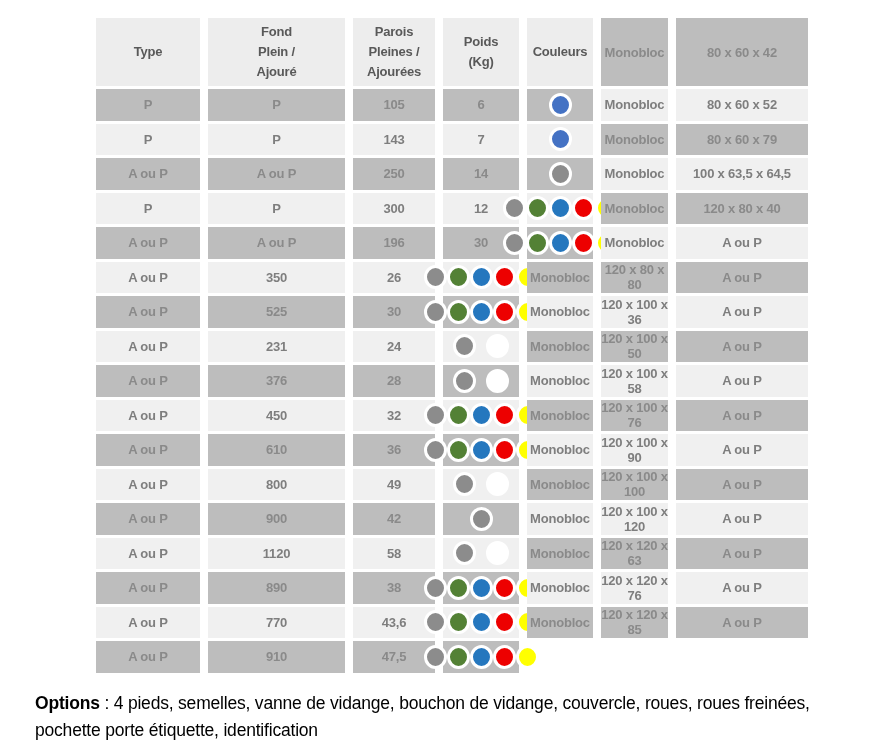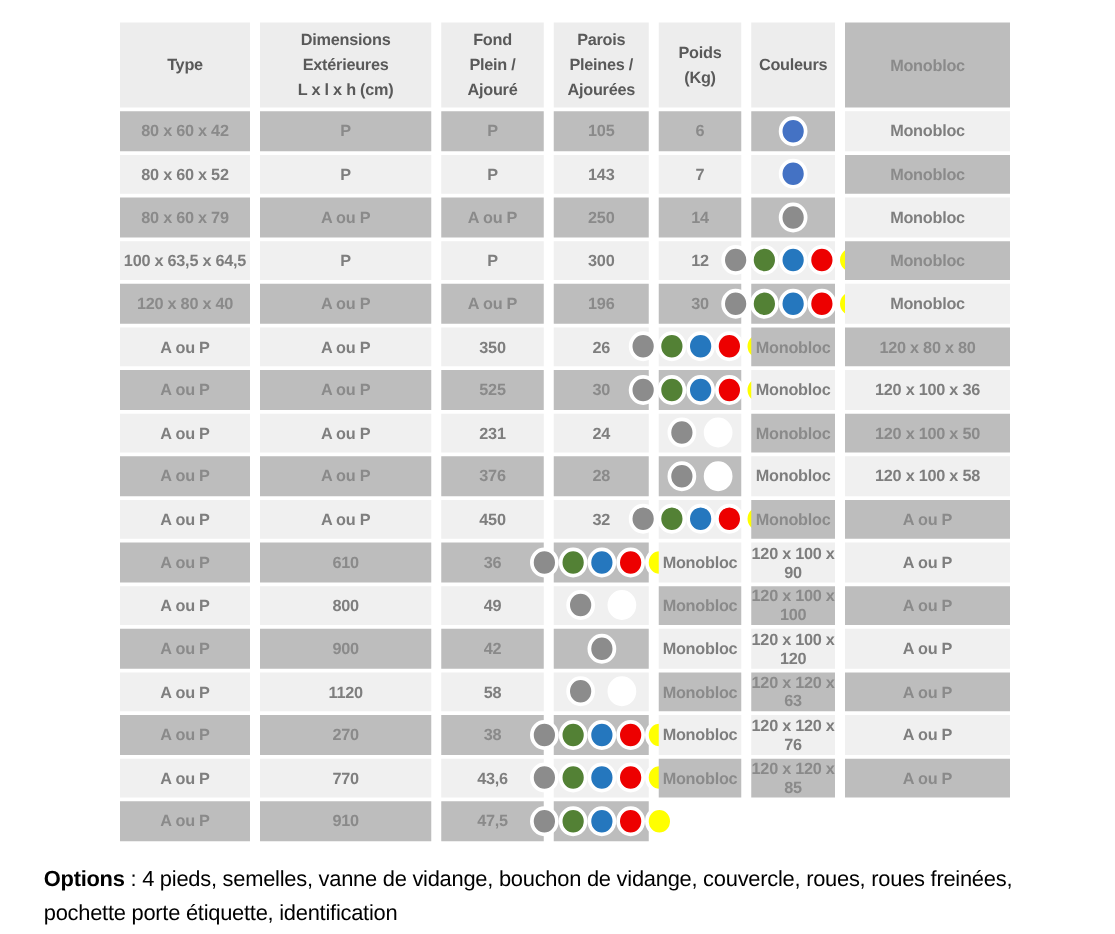--- a/index.html
+++ b/index.html
@@ -77,25 +77,20 @@
 </style>
 </head>
 <body>
 
 <div class="table-wrap">
   <div class="grid" id="catalog-table">
       <div class="cell header">
         <div>Type</div>
       </div>
       <div class="cell header">
-        <div>Dimensions</div>
-        <div>Extérieures</div>
-        <div>L x l x h (cm)</div>
-      </div>
-      <div class="cell header">
         <div>Fond</div>
         <div>Plein /</div>
         <div>Ajouré</div>
       </div>
       <div class="cell header">
         <div>Parois</div>
         <div>Pleines /</div>
         <div>Ajourées</div>
       </div>
       <div class="cell header">
@@ -292,20 +287,21 @@
           <span class="dot" style="background: rgb(37, 119, 190);"></span>
         </div>
         <div class="slot">
           <span class="dot" style="background: rgb(237, 0, 0);"></span>
         </div>
         <div class="slot">
           <span class="dot" style="background: rgb(255, 255, 0);"></span>
         </div>
       </div>
       <div class="cell body dark">Monobloc</div>
+      <div class="cell body dark">120 x 100 x 76</div>
       <div class="cell body dark">A ou P</div>
       <div class="cell body dark">A ou P</div>
       <div class="cell body dark">610</div>
       <div class="cell body dark">36</div>
       <div class="cell body couleurs dark">
         <div class="slot">
           <span class="dot" style="background: rgb(140, 140, 140);"></span>
         </div>
         <div class="slot">
           <span class="dot" style="background: rgb(83, 129, 53);"></span>
@@ -366,21 +362,21 @@
         <div class="slot"></div>
         <div class="slot">
           <span class="dot" style="background: rgb(255, 255, 255);"></span>
         </div>
         <div class="slot"></div>
       </div>
       <div class="cell body dark">Monobloc</div>
       <div class="cell body dark">120 x 120 x 63</div>
       <div class="cell body dark">A ou P</div>
       <div class="cell body dark">A ou P</div>
-      <div class="cell body dark">270</div>
+      <div class="cell body dark">890</div>
       <div class="cell body dark">38</div>
       <div class="cell body couleurs dark">
         <div class="slot">
           <span class="dot" style="background: rgb(140, 140, 140);"></span>
         </div>
         <div class="slot">
           <span class="dot" style="background: rgb(83, 129, 53);"></span>
         </div>
         <div class="slot">
           <span class="dot" style="background: rgb(37, 119, 190);"></span>

